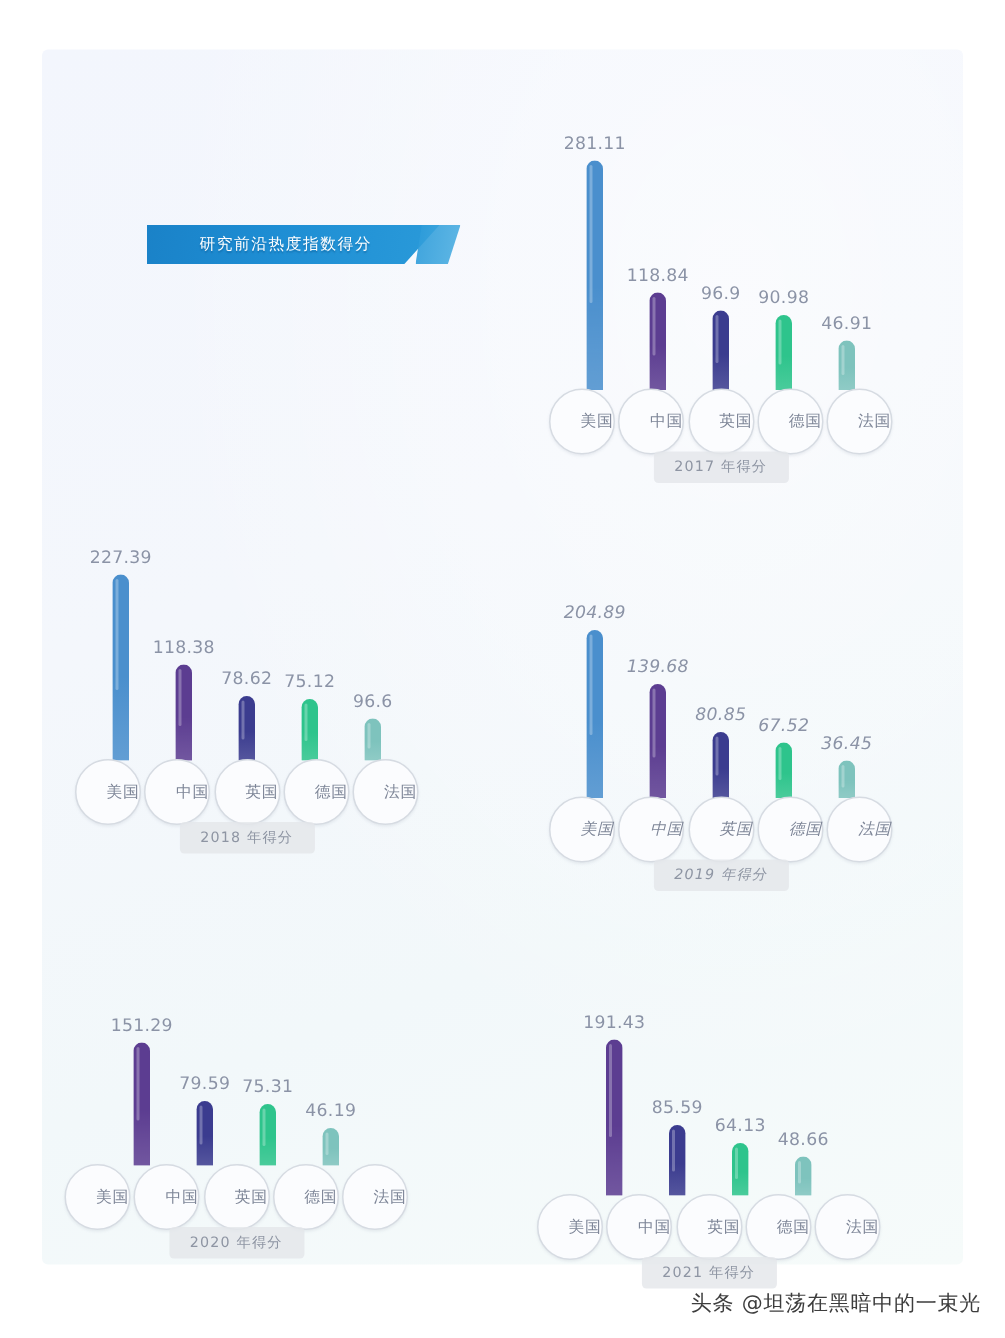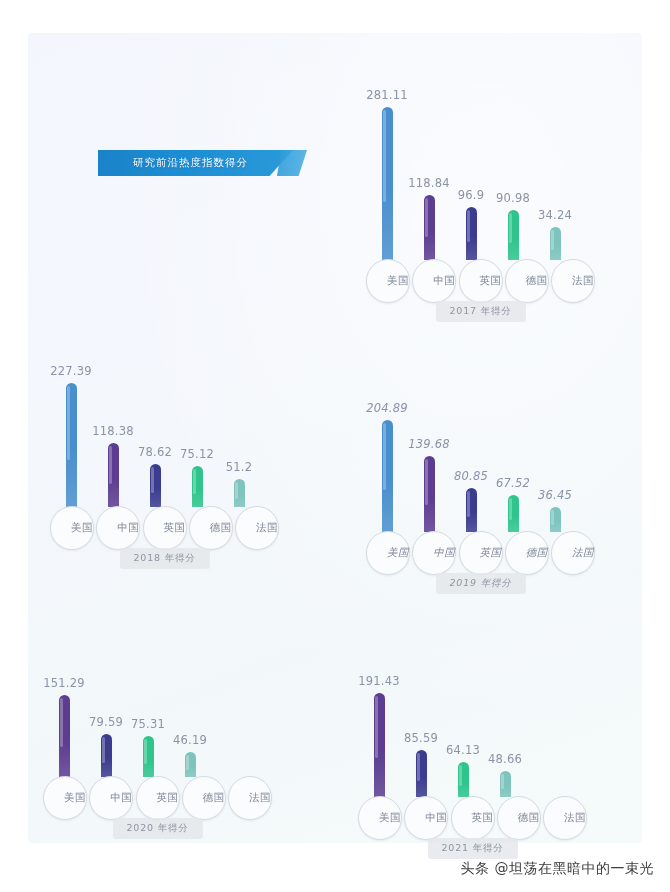--- a/index.html
+++ b/index.html
@@ -44,21 +44,21 @@
     text-shadow:0 1px 1px rgba(0,60,110,.35);
     white-space:nowrap;
     transform:translateX(-5px);
   }
 
   
   .chart{position:absolute;width:245px;height:250px;}
   .chart .bars{
     position:absolute;left:0;bottom:48px;
     width:245px;height:190px;
-    display:flex;align-items:flex-end;justify-content:flex-start;
+    display:flex;align-items:flex-end;justify-content:center;
     padding:0 8px;box-sizing:border-box;
   }
   .bargroup{
     width:42px;
     display:flex;flex-direction:column;align-items:center;
     position:relative;
   }
   .val{
     font-size:11.5px;color:#8b93a6;
     margin-bottom:5px;white-space:nowrap;
@@ -131,21 +131,21 @@
       </div>
       <div class="bargroup">
         <div class="val">96.9</div>
         <div class="stem" style="height: 52.7938px; background: linear-gradient(rgb(59, 60, 143) 0%, rgb(59, 60, 143) 55%, rgba(255, 255, 255, 0.25) 140%), rgb(59, 60, 143);"></div>
       </div>
       <div class="bargroup">
         <div class="val">90.98</div>
         <div class="stem" style="height: 49.5684px; background: linear-gradient(rgb(46, 196, 140) 0%, rgb(46, 196, 140) 55%, rgba(255, 255, 255, 0.25) 140%), rgb(46, 196, 140);"></div>
       </div>
       <div class="bargroup">
-        <div class="val">34.24</div>
+        <div class="val">46.91</div>
         <div class="stem" style="height: 32.7332px; background: linear-gradient(rgb(126, 195, 189) 0%, rgb(126, 195, 189) 55%, rgba(255, 255, 255, 0.25) 140%), rgb(126, 195, 189);"></div>
       </div>
     </div>
     <div class="bulbs">
       <div class="bulb">
         <span>美国</span>
       </div>
       <div class="bulb">
         <span>中国</span>
       </div>
@@ -173,21 +173,21 @@
       </div>
       <div class="bargroup">
         <div class="val">78.62</div>
         <div class="stem" style="height: 42.8343px; background: linear-gradient(rgb(59, 60, 143) 0%, rgb(59, 60, 143) 55%, rgba(255, 255, 255, 0.25) 140%), rgb(59, 60, 143);"></div>
       </div>
       <div class="bargroup">
         <div class="val">75.12</div>
         <div class="stem" style="height: 40.9274px; background: linear-gradient(rgb(46, 196, 140) 0%, rgb(46, 196, 140) 55%, rgba(255, 255, 255, 0.25) 140%), rgb(46, 196, 140);"></div>
       </div>
       <div class="bargroup">
-        <div class="val">51.2</div>
+        <div class="val">96.6</div>
         <div class="stem" style="height: 27.8952px; background: linear-gradient(rgb(126, 195, 189) 0%, rgb(126, 195, 189) 55%, rgba(255, 255, 255, 0.25) 140%), rgb(126, 195, 189);"></div>
       </div>
     </div>
     <div class="bulbs">
       <div class="bulb">
         <span>美国</span>
       </div>
       <div class="bulb">
         <span>中国</span>
       </div>

